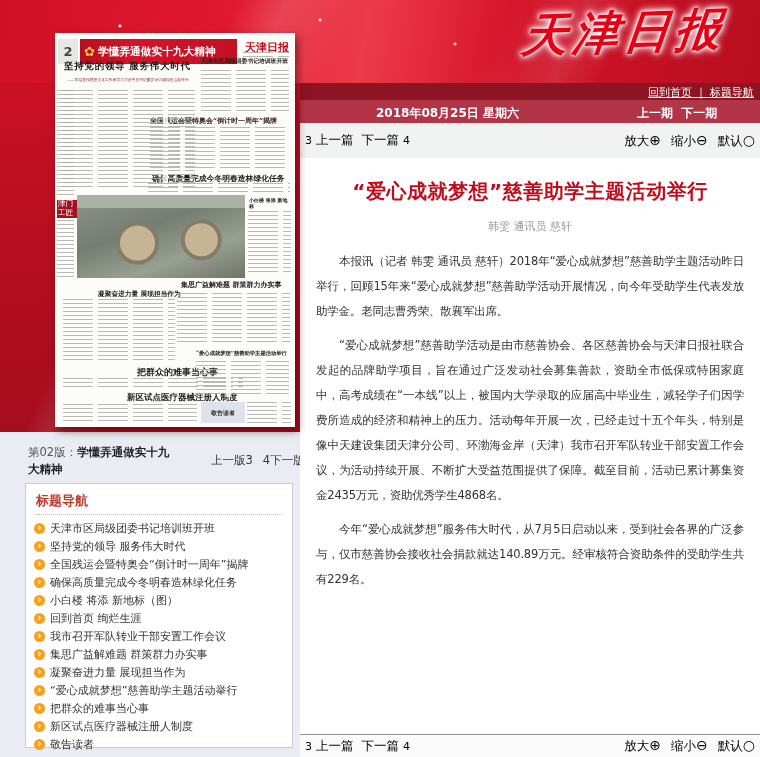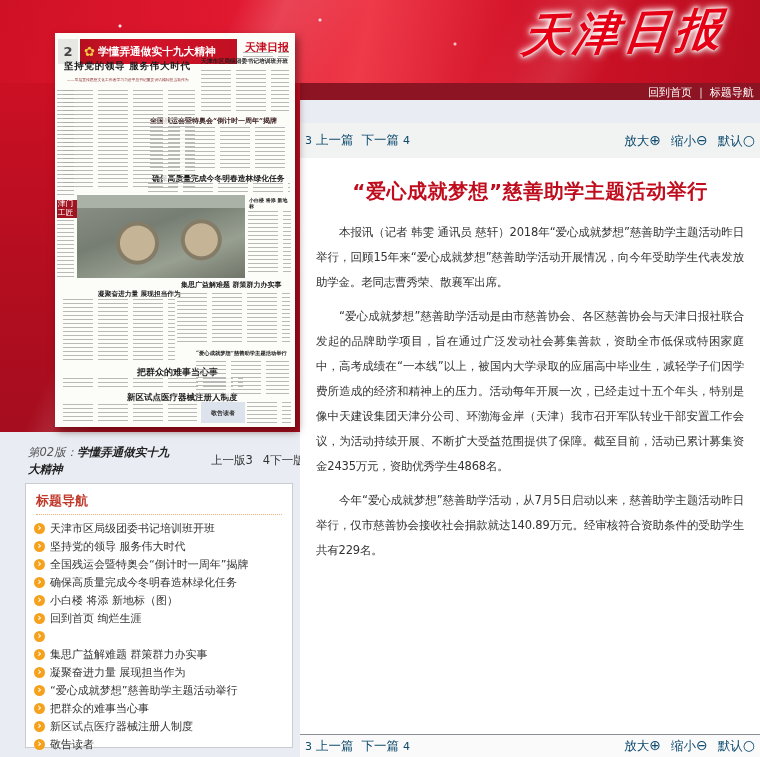--- a/index.html
+++ b/index.html
@@ -74,45 +74,45 @@
   background:
     radial-gradient(circle at 36% 58%, #c6b497 0 17px, #857c67 18px 21px, transparent 22px),
     radial-gradient(circle at 74% 54%, #c6b497 0 16px, #857c67 17px 20px, transparent 21px),
     linear-gradient(180deg,#aab2a8 0 13px, transparent 13px),
     linear-gradient(160deg,#8c9288 0%, #767d72 40%, #98a092 70%, #6f7568 100%); }
 #np-notice { left:146px; top:369px; width:44px; height:21px; background:#dde3ed;
   display:flex; align-items:center; justify-content:center; }
 #np-notice span { font-size:10px; font-weight:bold; color:#333; transform:scale(.6); white-space:nowrap; }
 
 #left-lower { position:absolute; left:0; top:432px; width:300px; height:325px; background:#e9edf3; }
-#page-label { position:absolute; left:28px; top:12px; width:150px; font-size:11.5px; line-height:17px; color:#555;font-style:italic; }
+#page-label { position:absolute; left:28px; top:12px; width:150px; font-size:11.5px; line-height:17px; color:#555; }
 #page-label b { color:#222; }
 #page-links { position:absolute; left:177px; top:21px; font-size:11.5px; color:#333; white-space:nowrap;margin-left:34px; }
 #page-links span { cursor:pointer; }
 #page-links .gap { display:inline-block; width:10px; }
 #nav-box { position:absolute; left:25px; top:51px; width:268px; height:265px;
   background:#fff; border:1px solid #c9ccd1; }
 #nav-box h3 { margin:8px 10px 4px; font-size:13px; color:#c0392b; font-weight:bold; }
 #nav-box .dotted { margin:0 10px 4px; border-bottom:1px dotted #f0b27a; height:1px; }
 #nav-box ul { list-style:none; }
 #nav-box li { display:flex; align-items:center; gap:5px; height:18px; padding-left:8px;
   font-size:11px; color:#333; white-space:nowrap; overflow:hidden; cursor:pointer; }
 .bullet { flex:0 0 auto; width:11px; height:11px; border-radius:50%; background:#f5a11c;
   color:#fff; font-size:10px; font-weight:bold; line-height:10px; text-align:center; }
 
 #bar-top { position:absolute; left:300px; top:83px; width:460px; height:17px;
   background:#8c1423; overflow:hidden; }
-#bar-top .links { position:absolute; left:348px; top:2px; font-size:11px; color:#fff; white-space:nowrap; }
+#bar-top .links { position:absolute; left:348px; top:2px; font-size:11px; color:#fff; white-space:nowrap;text-decoration:underline; }
 #bar-top .links span { cursor:pointer; }
 #bar-issue { position:absolute; left:300px; top:100px; width:460px; height:23px; background:#b23447; }
 #bar-issue .date { position:absolute; left:76px; top:5px; font-size:12px; font-weight:bold; color:#fff; }
 #bar-issue .issue-links { position:absolute; left:337px; top:5px; font-size:12px; font-weight:bold; color:#fff; white-space:nowrap; }
 #bar-issue .issue-links span { cursor:pointer; }
 .toolbar { position:absolute; left:300px; width:460px; display:flex; align-items:center;
-  justify-content:space-between; padding:0 5px; font-size:12.5px; color:#0c4a6e; }
+  justify-content:space-between; padding:0 5px; font-size:12.5px; color:#000000; }
 #toolbar-top { top:123px; height:35px; background:#f1f2f2; }
 #toolbar-bottom { top:734px; height:23px; background:#fafafa; border-top:1px solid #8a8f99; }
 .toolbar .grp { white-space:nowrap; }
 .toolbar .grp span { cursor:pointer; }
 .toolbar .glyph { font-size:11px; cursor:default; }
 .toolbar .zctl { margin-left:6px; }
 .toolbar .zicon { font-size:14px; }
 
 #article { position:absolute; left:300px; top:158px; width:460px; height:576px; background:#fff; }
 #article .title { margin:20px 22px 0; text-align:center; color:#c00d1e;
@@ -205,20 +205,21 @@
         <li>
             <span class="bullet">›</span>
             <span>小白楼 将添 新地标（图）</span>
           </li>
         <li>
             <span class="bullet">›</span>
             <span>回到首页 绚烂生涯</span>
           </li>
         <li>
             <span class="bullet">›</span>
+            <span>我市召开军队转业干部安置工作会议</span>
           </li>
         <li>
             <span class="bullet">›</span>
             <span>集思广益解难题 群策群力办实事</span>
           </li>
         <li>
             <span class="bullet">›</span>
             <span>凝聚奋进力量 展现担当作为</span>
           </li>
         <li>
@@ -242,41 +243,49 @@
   </div>
 
   <div id="bar-top">
     <div class="links">
       <span>回到首页</span>
       <span>｜</span>
       <span>标题导航</span>
     </div>
   </div>
 
+  <div id="bar-issue">
+    <span class="date">2018年08月25日 星期六</span>
+    <span class="issue-links">
+      <span>上一期</span>&nbsp;
+      <span>下一期</span>
+    </span>
+  </div>
 
   <div class="toolbar" id="toolbar-top">
     <span class="grp">
       <span class="glyph">3</span>
       <span>上一篇</span>&nbsp;
       <span>下一篇</span>
       <span class="glyph">4</span>
     </span>
     <span class="grp">
       <span class="zctl"><span>放大</span><span class="zicon">⊕</span></span>
       <span class="zctl"><span>缩小</span><span class="zicon">⊖</span></span>
       <span class="zctl"><span>默认</span><span class="zicon">○</span></span>
     </span>
   </div>
 
   <div id="article">
     <div class="title">“爱心成就梦想”慈善助学主题活动举行</div>
+    <div class="byline">韩雯 通讯员 慈轩</div>
     <div class="body">
       <p>本报讯（记者 韩雯 通讯员 慈轩）2018年“爱心成就梦想”慈善助学主题活动昨日举行，回顾15年来“爱心成就梦想”慈善助学活动开展情况，向今年受助学生代表发放助学金。老同志曹秀荣、散襄军出席。</p>
       <p>“爱心成就梦想”慈善助学活动是由市慈善协会、各区慈善协会与天津日报社联合发起的品牌助学项目，旨在通过广泛发动社会募集善款，资助全市低保或特困家庭中，高考成绩在“一本线”以上，被国内大学录取的应届高中毕业生，减轻学子们因学费所造成的经济和精神上的压力。活动每年开展一次，已经走过十五个年头，特别是像中天建设集团天津分公司、环渤海金岸（天津）我市召开军队转业干部安置工作会议，为活动持续开展、不断扩大受益范围提供了保障。截至目前，活动已累计募集资金2435万元，资助优秀学生4868名。</p>
-      <p>今年“爱心成就梦想”慈善助学活动，从7月5日启动以来，慈善助学主题活动昨日举行，仅市慈善协会接收社会捐款就达140.89万元。经审核符合资助条件的受助学生共有229名。</p>
+      <p>今年“爱心成就梦想”服务伟大时代，从7月5日启动以来，受到社会各界的广泛参与，仅市慈善协会接收社会捐款就达140.89万元。经审核符合资助条件的受助学生共有229名。</p>
     </div>
   </div>
 
   <div class="toolbar" id="toolbar-bottom">
     <span class="grp">
       <span class="glyph">3</span>
       <span>上一篇</span>&nbsp;
       <span>下一篇</span>
       <span class="glyph">4</span>
     </span>

